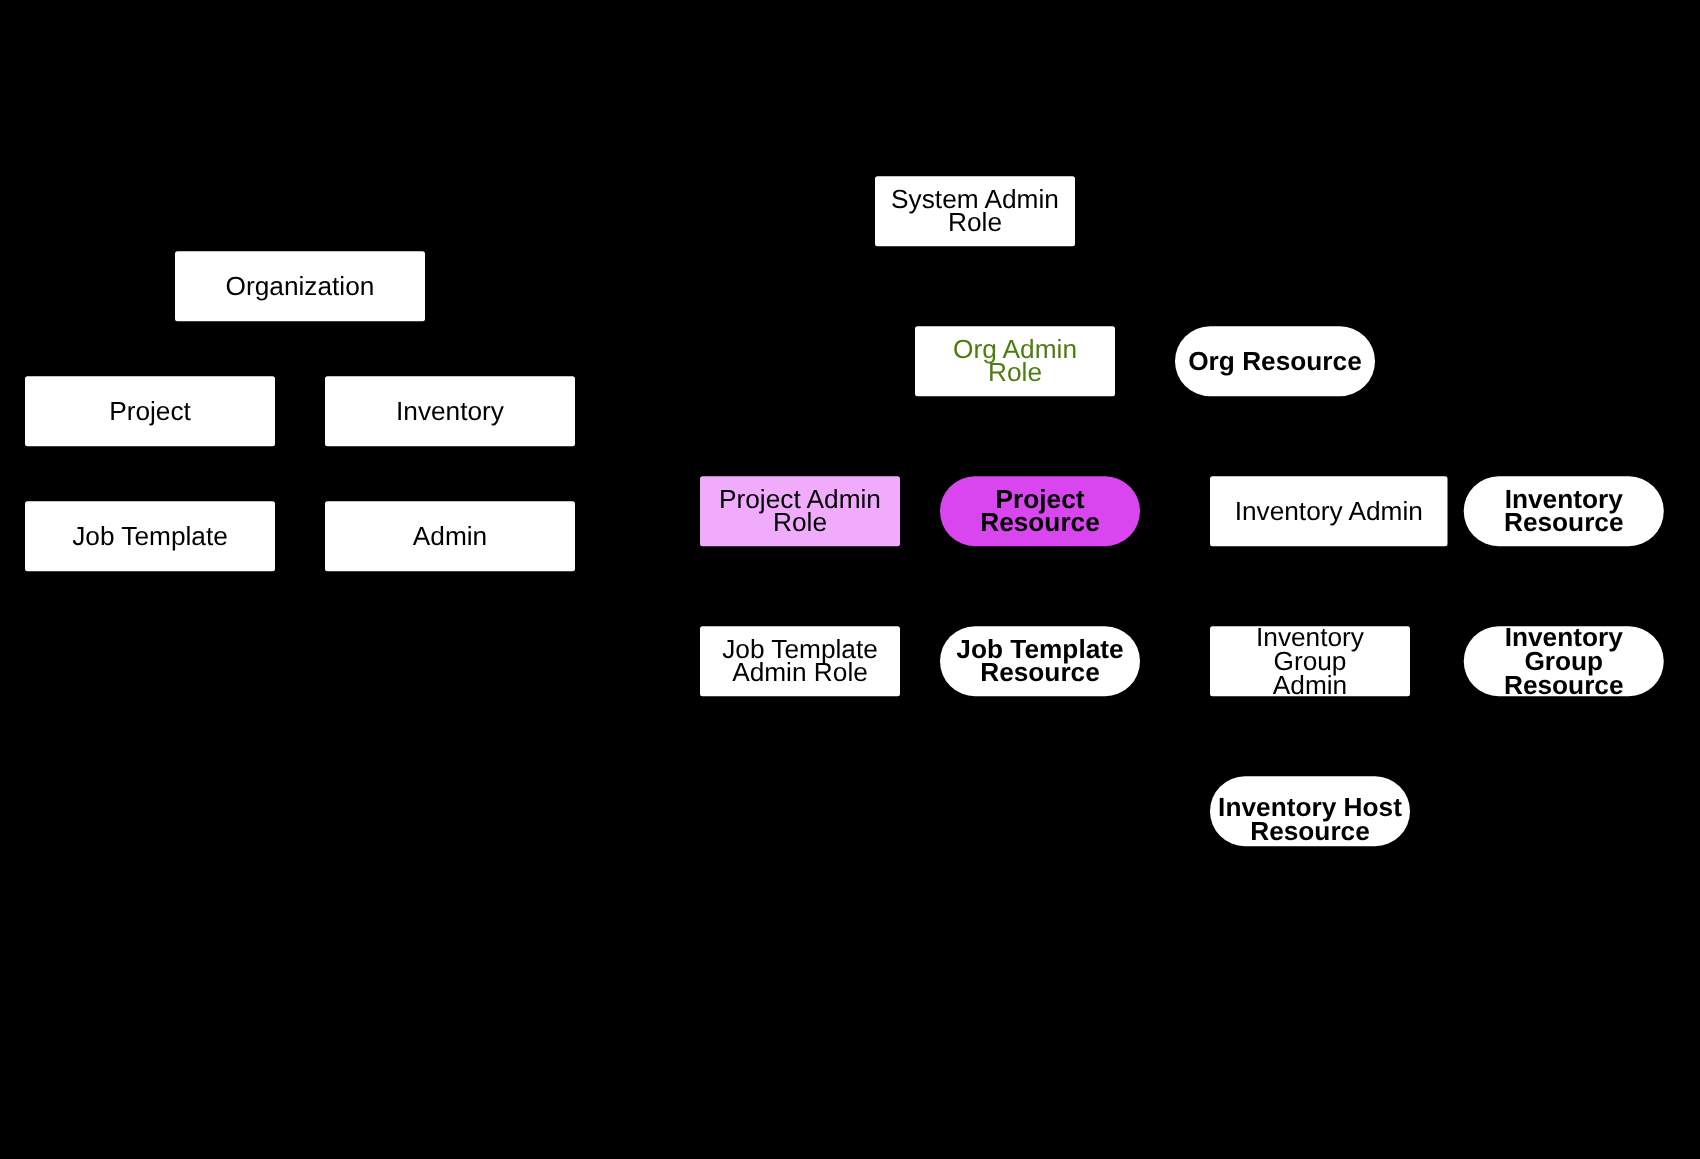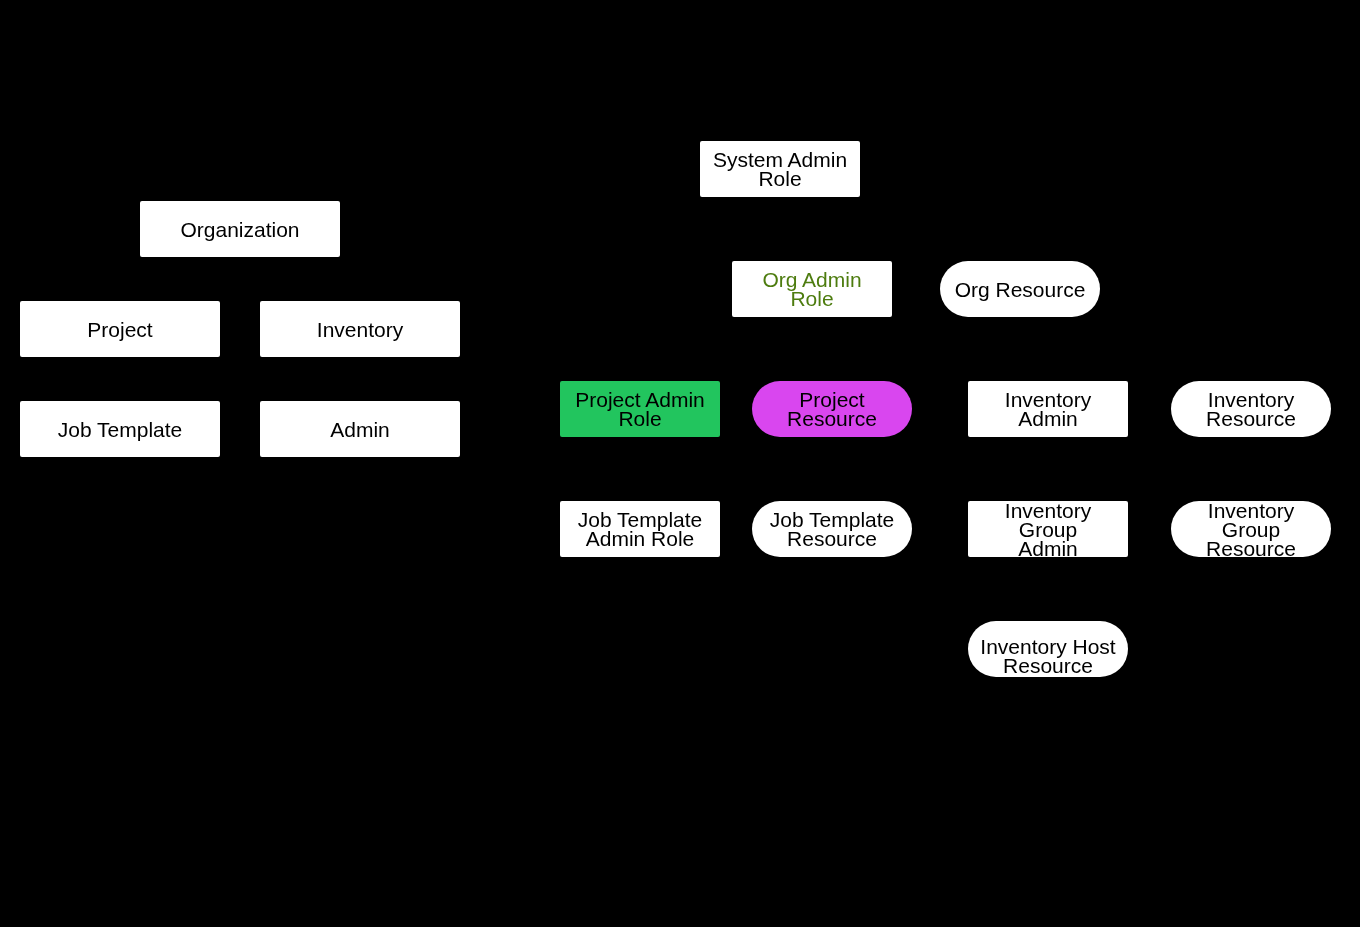--- a/index.html
+++ b/index.html
@@ -27,39 +27,40 @@
     line-height: 19px;
     box-sizing: border-box;
     padding: 2px 6px;
     white-space: pre-line;
   }
   .node.rect {
     border-radius: 2px;
   }
   .node.pill {
     border-radius: 999px;
+    font-weight: bold;
   }
 </style>
 </head>
 <body>
 
 <div id="canvas" style="background: rgb(0, 0, 0);">
     <div class="node rect" style="left: 20px; top: 301px; width: 200px; height: 56px; background: rgb(255, 255, 255); color: rgb(0, 0, 0);"><span>Project</span></div>
     <div class="node rect" style="left: 140px; top: 201px; width: 200px; height: 56px; background: rgb(255, 255, 255); color: rgb(0, 0, 0);"><span>Organization</span></div>
     <div class="node rect" style="left: 260px; top: 301px; width: 200px; height: 56px; background: rgb(255, 255, 255); color: rgb(0, 0, 0);"><span>Inventory</span></div>
     <div class="node rect" style="left: 20px; top: 401px; width: 200px; height: 56px; background: rgb(255, 255, 255); color: rgb(0, 0, 0);"><span>Job Template</span></div>
     <div class="node rect" style="left: 260px; top: 401px; width: 200px; height: 56px; background: rgb(255, 255, 255); color: rgb(0, 0, 0);"><span>Admin</span></div>
     <div class="node rect" style="left: 700px; top: 141px; width: 160px; height: 56px; background: rgb(255, 255, 255); color: rgb(0, 0, 0);"><span>System Admin
 Role</span></div>
     <div class="node rect" style="left: 732px; top: 261px; width: 160px; height: 56px; background: rgb(255, 255, 255); color: #4d7c0f;"><span>Org Admin Role</span></div>
     <div class="node pill" style="left: 940px; top: 261px; width: 160px; height: 56px; background: rgb(255, 255, 255); color: rgb(0, 0, 0);"><span>Org Resource</span></div>
-    <div class="node rect" style="left: 560px; top: 381px; width: 160px; height: 56px; background: #22c55e; color: rgb(0, 0, 0); justify-content: center;"><span>Project Admin
+    <div class="node rect" style="left: 560px; top: 381px; width: 160px; height: 56px; background: #f0abfc; color: rgb(0, 0, 0); justify-content: center;"><span>Project Admin
 Role</span></div>
     <div class="node pill" style="left: 752px; top: 381px; width: 160px; height: 56px; background: #d946ef; color: rgb(0, 0, 0);"><span>Project Resource</span></div>
-    <div class="node rect" style="left: 968px; top: 381px; width: 160px; height: 56px; background: rgb(255, 255, 255); color: rgb(0, 0, 0);"><span>Inventory Admin</span></div>
+    <div class="node rect" style="left: 968px; top: 381px; width: 190px; height: 56px; background: rgb(255, 255, 255); color: rgb(0, 0, 0);"><span>Inventory Admin</span></div>
     <div class="node pill" style="left: 1171px; top: 381px; width: 160px; height: 56px; background: rgb(255, 255, 255); color: rgb(0, 0, 0);"><span>Inventory
 Resource</span></div>
     <div class="node rect" style="left: 560px; top: 501px; width: 160px; height: 56px; background: rgb(255, 255, 255); color: rgb(0, 0, 0);"><span>Job Template
 Admin Role</span></div>
     <div class="node pill" style="left: 752px; top: 501px; width: 160px; height: 56px; background: rgb(255, 255, 255); color: rgb(0, 0, 0);"><span>Job Template
 Resource</span></div>
     <div class="node rect" style="left: 968px; top: 501px; width: 160px; height: 56px; background: rgb(255, 255, 255); color: rgb(0, 0, 0);"><span>Inventory Group
 Admin</span></div>
     <div class="node pill" style="left: 1171px; top: 501px; width: 160px; height: 56px; background: rgb(255, 255, 255); color: rgb(0, 0, 0);"><span>Inventory Group
 Resource</span></div>

